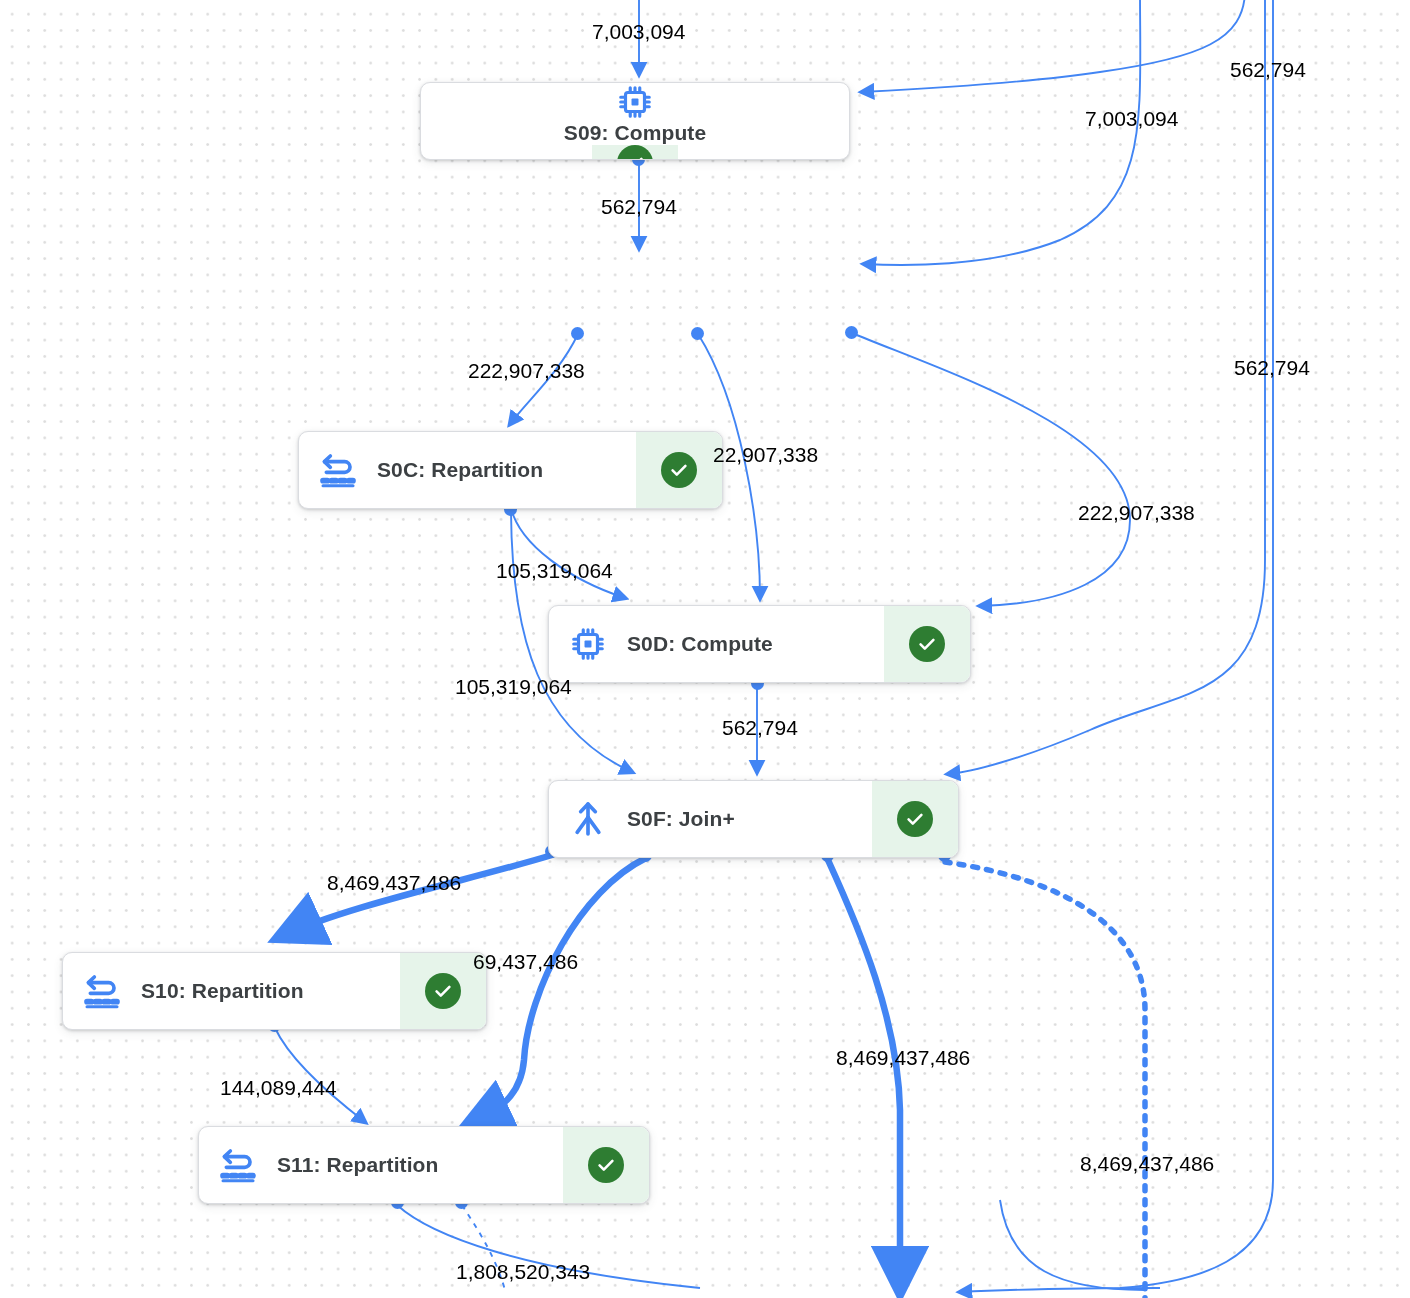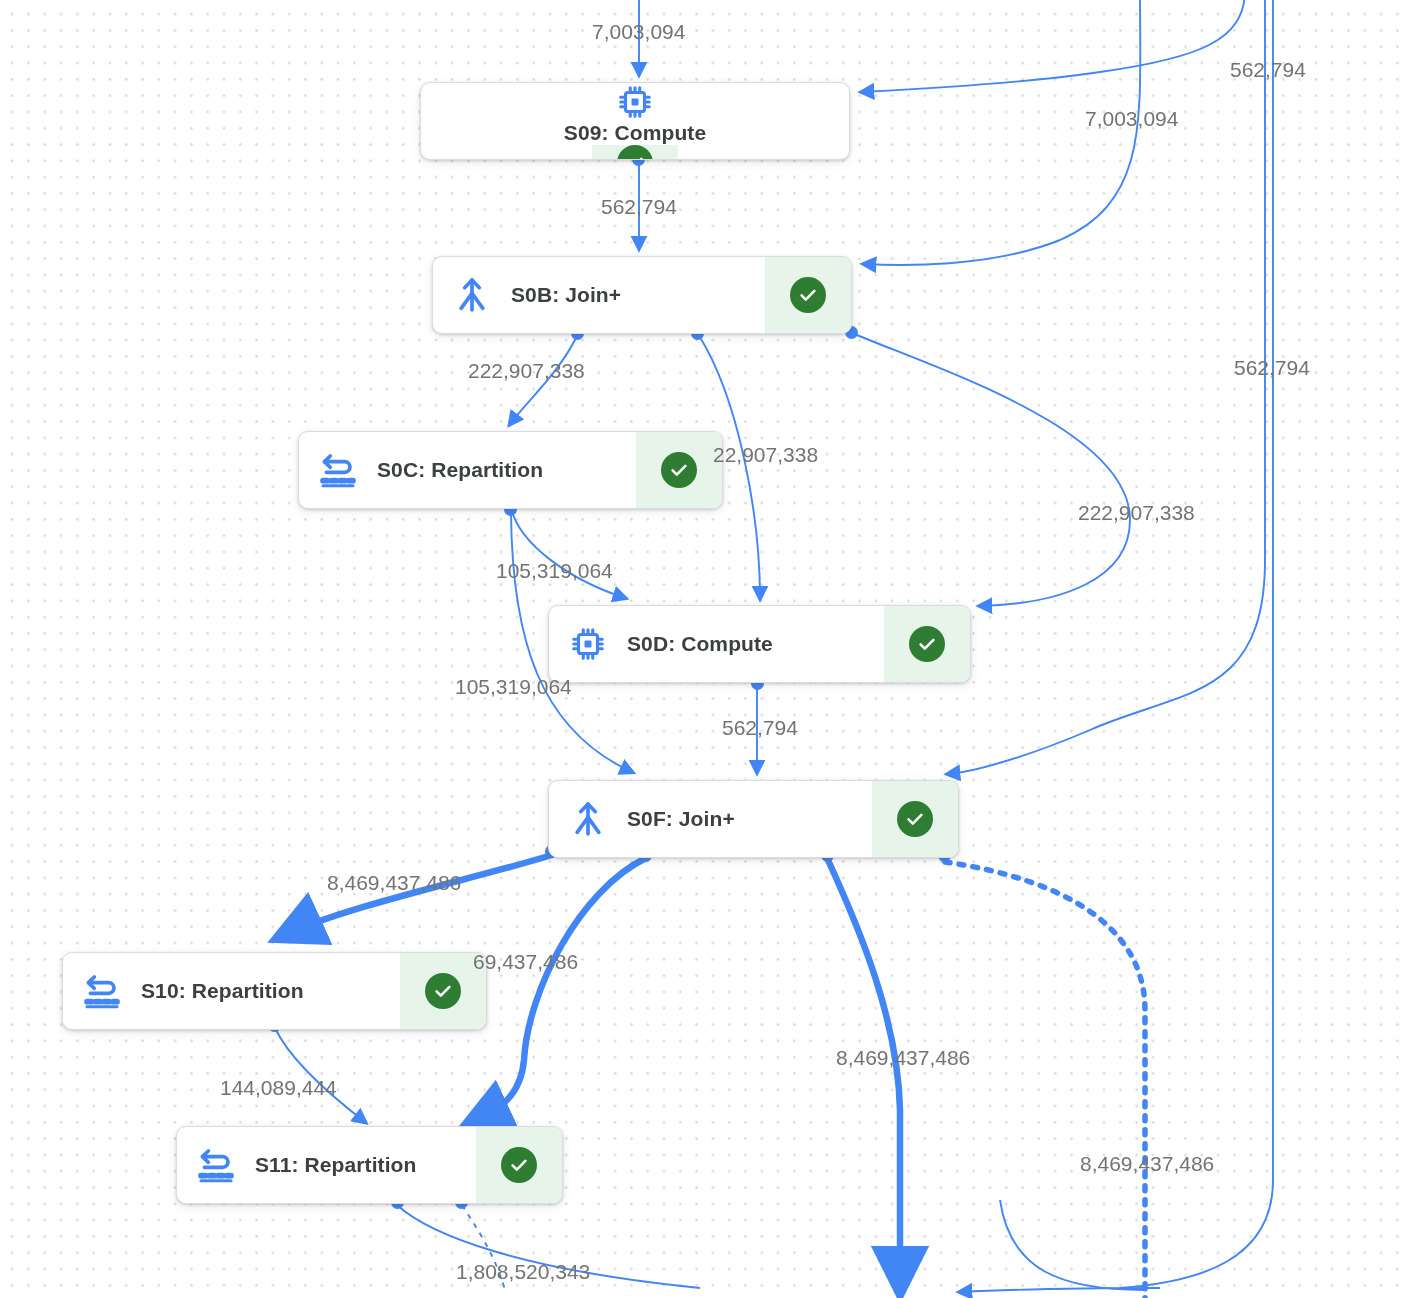--- a/index.html
+++ b/index.html
@@ -47,21 +47,21 @@
   .check{
     width:36px;height:36px;border-radius:50%;
     background:#2e7d32;
     display:flex;align-items:center;justify-content:center;
   }
   .check svg{display:block;}
 
   .elabel{
     position:absolute;
     font-size:21px;
-    color:#737373;
+    color:#000000;
     white-space:nowrap;
     letter-spacing:0;
   }
   .port{position:absolute;width:13px;height:13px;border-radius:50%;background:#4285f4;}
 </style>
 </head>
 <body>
 
 <div id="canvas">
 
@@ -147,112 +147,93 @@
       </div>
       <div class="title">S09: Compute</div>
       <div class="status">
         <div class="check">
           <svg width="22" height="22" viewBox="0 0 24 24" fill="none" stroke="#ffffff" stroke-width="2.8" stroke-linecap="round" stroke-linejoin="round">
             <path d="M5 12.5l4.6 4.6L19 7.5"></path>
           </svg>
         </div>
       </div>
     </div>
-    <div class="node" style="left: 432px; top: 256px; width: 420px;">
+    <div class="node" style="left: 298px; top: 431px; width: 425px; justify-content: flex-end;">
+      <div class="icon">
+        <svg width="40" height="40" viewBox="0 0 24 24" fill="none" stroke="currentColor" stroke-width="2.2" stroke-linecap="round" stroke-linejoin="round">
+          <path d="M4 7h12a3.2 3.2 0 0 1 0 6.4H5"></path>
+          <path d="M7.4 3.6L3.8 7l3.6 3.4"></path>
+          <path d="M3 18.4h18" stroke-width="3.4" stroke-dasharray="2.6 2.6"></path>
+          <path d="M3 21.4h18" stroke-width="1.8"></path>
+        </svg>
+      </div>
+      <div class="title">S0C: Repartition</div>
+      <div class="status">
+        <div class="check">
+          <svg width="22" height="22" viewBox="0 0 24 24" fill="none" stroke="#ffffff" stroke-width="2.8" stroke-linecap="round" stroke-linejoin="round">
+            <path d="M5 12.5l4.6 4.6L19 7.5"></path>
+          </svg>
+        </div>
+      </div>
+    </div>
+    <div class="node" style="left: 548px; top: 605px; width: 423px;">
+      <div class="icon">
+        <svg width="38" height="38" viewBox="0 0 24 24" fill="none" stroke="currentColor" stroke-width="2" stroke-linecap="round">
+          <rect x="6" y="6" width="12" height="12" rx="1.5"></rect>
+          <rect x="9.8" y="9.8" width="4.4" height="4.4" rx="0.6" fill="currentColor" stroke="none"></rect>
+          <path d="M9 3v3M12 3v3M15 3v3M9 18v3M12 18v3M15 18v3M3 9h3M3 12h3M3 15h3M18 9h3M18 12h3M18 15h3"></path>
+        </svg>
+      </div>
+      <div class="title">S0D: Compute</div>
+      <div class="status">
+        <div class="check">
+          <svg width="22" height="22" viewBox="0 0 24 24" fill="none" stroke="#ffffff" stroke-width="2.8" stroke-linecap="round" stroke-linejoin="round">
+            <path d="M5 12.5l4.6 4.6L19 7.5"></path>
+          </svg>
+        </div>
+      </div>
+    </div>
+    <div class="node" style="left: 548px; top: 780px; width: 411px;">
       <div class="icon">
         <svg width="40" height="40" viewBox="0 0 24 24" fill="none" stroke="currentColor" stroke-width="2.2" stroke-linecap="round" stroke-linejoin="round">
           <path d="M12 21V11"></path>
           <path d="M12 11L5.5 20"></path>
           <path d="M12 11L18.5 20"></path>
           <path d="M12 3v8"></path>
           <path d="M7.6 7.6L12 3l4.4 4.6"></path>
         </svg>
       </div>
-      <div class="title">S0B: Join+</div>
-      <div class="status">
-        <div class="check">
-          <svg width="22" height="22" viewBox="0 0 24 24" fill="none" stroke="#ffffff" stroke-width="2.8" stroke-linecap="round" stroke-linejoin="round">
-            <path d="M5 12.5l4.6 4.6L19 7.5"></path>
-          </svg>
-        </div>
-      </div>
-    </div>
-    <div class="node" style="left: 298px; top: 431px; width: 425px; justify-content: flex-end;">
+      <div class="title">S0F: Join+</div>
+      <div class="status">
+        <div class="check">
+          <svg width="22" height="22" viewBox="0 0 24 24" fill="none" stroke="#ffffff" stroke-width="2.8" stroke-linecap="round" stroke-linejoin="round">
+            <path d="M5 12.5l4.6 4.6L19 7.5"></path>
+          </svg>
+        </div>
+      </div>
+    </div>
+    <div class="node" style="left: 62px; top: 952px; width: 425px;">
       <div class="icon">
         <svg width="40" height="40" viewBox="0 0 24 24" fill="none" stroke="currentColor" stroke-width="2.2" stroke-linecap="round" stroke-linejoin="round">
           <path d="M4 7h12a3.2 3.2 0 0 1 0 6.4H5"></path>
           <path d="M7.4 3.6L3.8 7l3.6 3.4"></path>
           <path d="M3 18.4h18" stroke-width="3.4" stroke-dasharray="2.6 2.6"></path>
           <path d="M3 21.4h18" stroke-width="1.8"></path>
         </svg>
       </div>
-      <div class="title">S0C: Repartition</div>
-      <div class="status">
-        <div class="check">
-          <svg width="22" height="22" viewBox="0 0 24 24" fill="none" stroke="#ffffff" stroke-width="2.8" stroke-linecap="round" stroke-linejoin="round">
-            <path d="M5 12.5l4.6 4.6L19 7.5"></path>
-          </svg>
-        </div>
-      </div>
-    </div>
-    <div class="node" style="left: 548px; top: 605px; width: 423px;">
-      <div class="icon">
-        <svg width="38" height="38" viewBox="0 0 24 24" fill="none" stroke="currentColor" stroke-width="2" stroke-linecap="round">
-          <rect x="6" y="6" width="12" height="12" rx="1.5"></rect>
-          <rect x="9.8" y="9.8" width="4.4" height="4.4" rx="0.6" fill="currentColor" stroke="none"></rect>
-          <path d="M9 3v3M12 3v3M15 3v3M9 18v3M12 18v3M15 18v3M3 9h3M3 12h3M3 15h3M18 9h3M18 12h3M18 15h3"></path>
-        </svg>
-      </div>
-      <div class="title">S0D: Compute</div>
-      <div class="status">
-        <div class="check">
-          <svg width="22" height="22" viewBox="0 0 24 24" fill="none" stroke="#ffffff" stroke-width="2.8" stroke-linecap="round" stroke-linejoin="round">
-            <path d="M5 12.5l4.6 4.6L19 7.5"></path>
-          </svg>
-        </div>
-      </div>
-    </div>
-    <div class="node" style="left: 548px; top: 780px; width: 411px;">
-      <div class="icon">
-        <svg width="40" height="40" viewBox="0 0 24 24" fill="none" stroke="currentColor" stroke-width="2.2" stroke-linecap="round" stroke-linejoin="round">
-          <path d="M12 21V11"></path>
-          <path d="M12 11L5.5 20"></path>
-          <path d="M12 11L18.5 20"></path>
-          <path d="M12 3v8"></path>
-          <path d="M7.6 7.6L12 3l4.4 4.6"></path>
-        </svg>
-      </div>
-      <div class="title">S0F: Join+</div>
-      <div class="status">
-        <div class="check">
-          <svg width="22" height="22" viewBox="0 0 24 24" fill="none" stroke="#ffffff" stroke-width="2.8" stroke-linecap="round" stroke-linejoin="round">
-            <path d="M5 12.5l4.6 4.6L19 7.5"></path>
-          </svg>
-        </div>
-      </div>
-    </div>
-    <div class="node" style="left: 62px; top: 952px; width: 425px;">
-      <div class="icon">
-        <svg width="40" height="40" viewBox="0 0 24 24" fill="none" stroke="currentColor" stroke-width="2.2" stroke-linecap="round" stroke-linejoin="round">
-          <path d="M4 7h12a3.2 3.2 0 0 1 0 6.4H5"></path>
-          <path d="M7.4 3.6L3.8 7l3.6 3.4"></path>
-          <path d="M3 18.4h18" stroke-width="3.4" stroke-dasharray="2.6 2.6"></path>
-          <path d="M3 21.4h18" stroke-width="1.8"></path>
-        </svg>
-      </div>
       <div class="title">S10: Repartition</div>
       <div class="status">
         <div class="check">
           <svg width="22" height="22" viewBox="0 0 24 24" fill="none" stroke="#ffffff" stroke-width="2.8" stroke-linecap="round" stroke-linejoin="round">
             <path d="M5 12.5l4.6 4.6L19 7.5"></path>
           </svg>
         </div>
       </div>
     </div>
-    <div class="node" style="left: 176px; top: 1126px; width: 387px;">
+    <div class="node" style="left: 198px; top: 1126px; width: 452px;">
       <div class="icon">
         <svg width="40" height="40" viewBox="0 0 24 24" fill="none" stroke="currentColor" stroke-width="2.2" stroke-linecap="round" stroke-linejoin="round">
           <path d="M4 7h12a3.2 3.2 0 0 1 0 6.4H5"></path>
           <path d="M7.4 3.6L3.8 7l3.6 3.4"></path>
           <path d="M3 18.4h18" stroke-width="3.4" stroke-dasharray="2.6 2.6"></path>
           <path d="M3 21.4h18" stroke-width="1.8"></path>
         </svg>
       </div>
       <div class="title">S11: Repartition</div>
       <div class="status">

